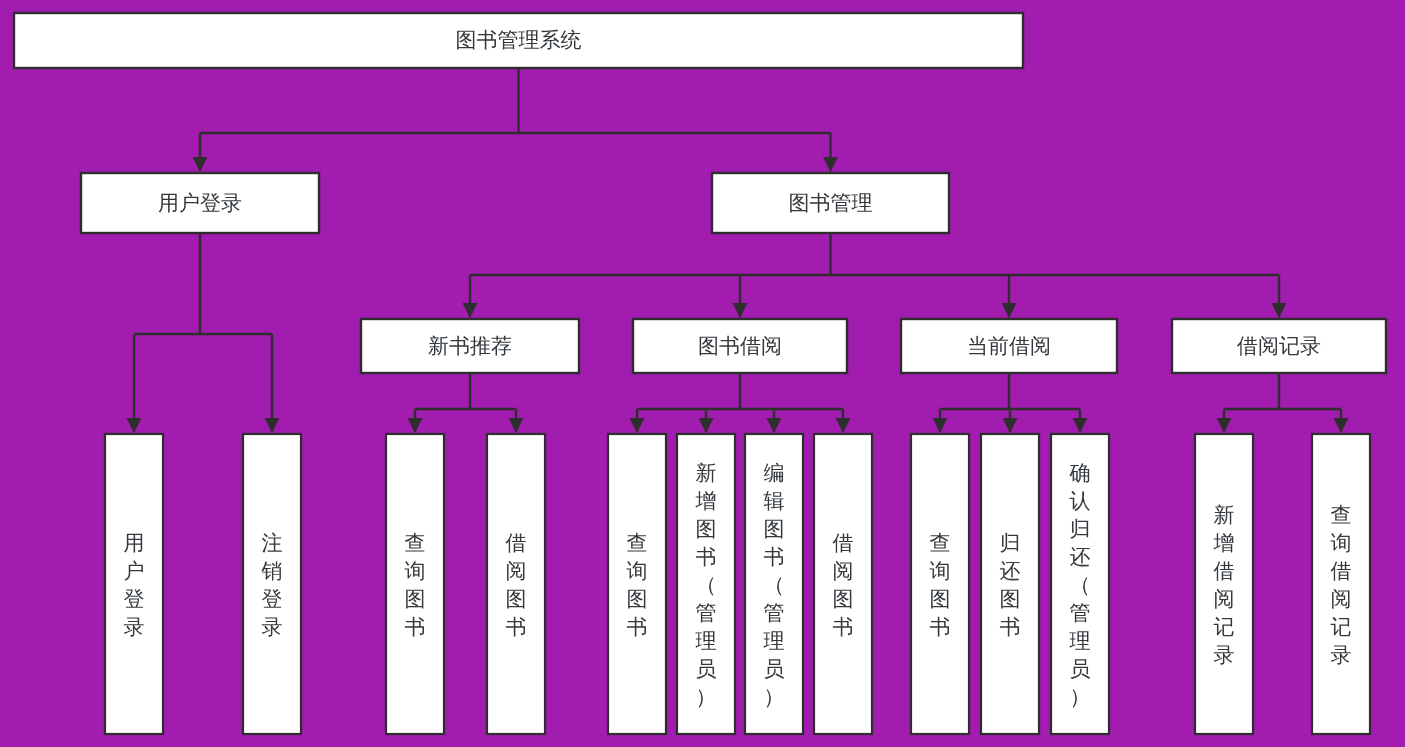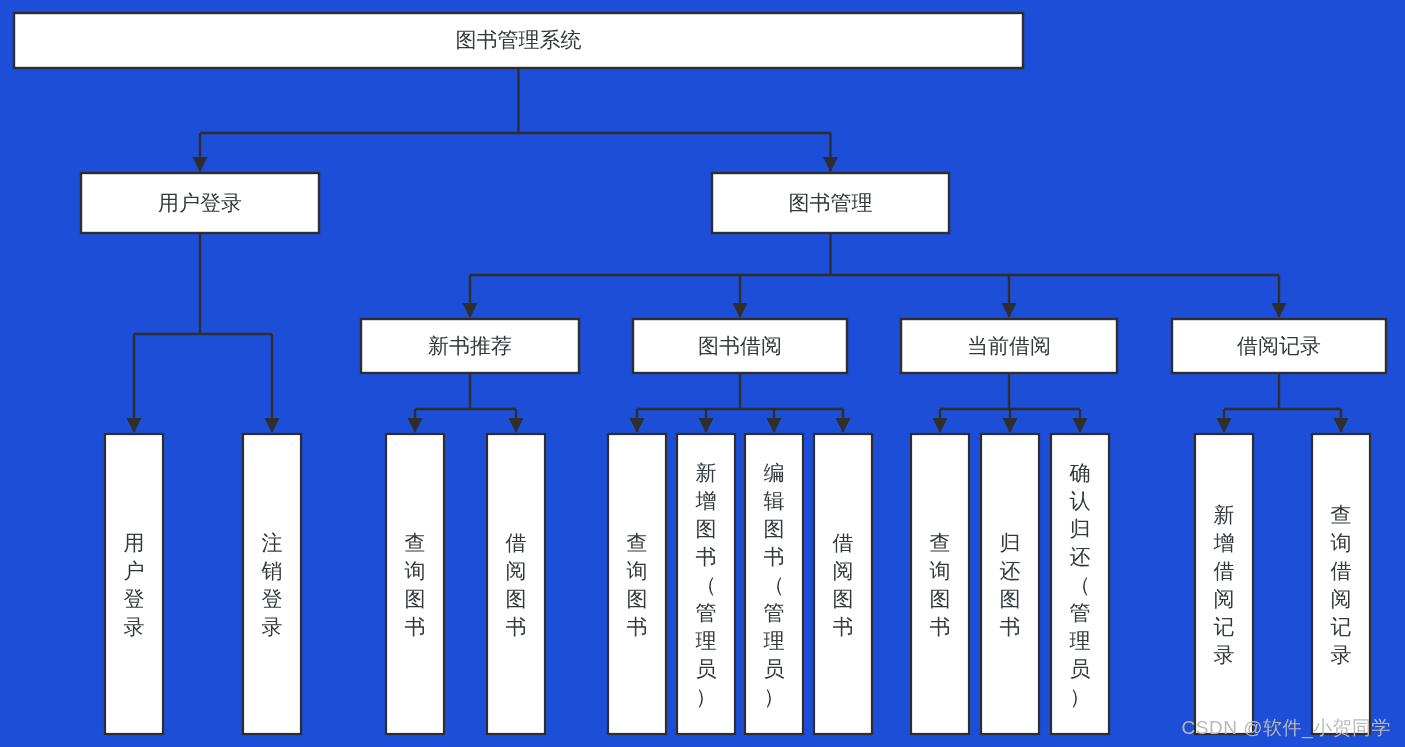--- a/index.html
+++ b/index.html
@@ -7,21 +7,21 @@
     padding: 0;
     background: #ffffff;
   }
   body {
     font-family: "Liberation Sans", "DejaVu Sans", sans-serif;
   }
   #stage {
     position: relative;
     width: 1405px;
     height: 747px;
-    background: #1d4ed8;
+    background: #a21caf;
     overflow: hidden;
   }
   svg#diagram {
     position: absolute;
     left: 0;
     top: 0;
     width: 1405px;
     height: 747px;
     display: block;
   }
@@ -205,14 +205,13 @@
         <g>
           <rect x="1195" y="434" width="58" height="300" class="node-box-thin"></rect>
           <text x="1224" y="522" class="node-label-v"><tspan x="1224" dy="0">新</tspan><tspan x="1224" dy="28">增</tspan><tspan x="1224" dy="28">借</tspan><tspan x="1224" dy="28">阅</tspan><tspan x="1224" dy="28">记</tspan><tspan x="1224" dy="28">录</tspan></text>
         </g>
         <g>
           <rect x="1312" y="434" width="58" height="300" class="node-box-thin"></rect>
           <text x="1341" y="522" class="node-label-v"><tspan x="1341" dy="0">查</tspan><tspan x="1341" dy="28">询</tspan><tspan x="1341" dy="28">借</tspan><tspan x="1341" dy="28">阅</tspan><tspan x="1341" dy="28">记</tspan><tspan x="1341" dy="28">录</tspan></text>
         </g>
       </g>
   </svg>
-  <div class="watermark">CSDN @软件_小贺同学</div>
 </div>
 
 </body></html>

